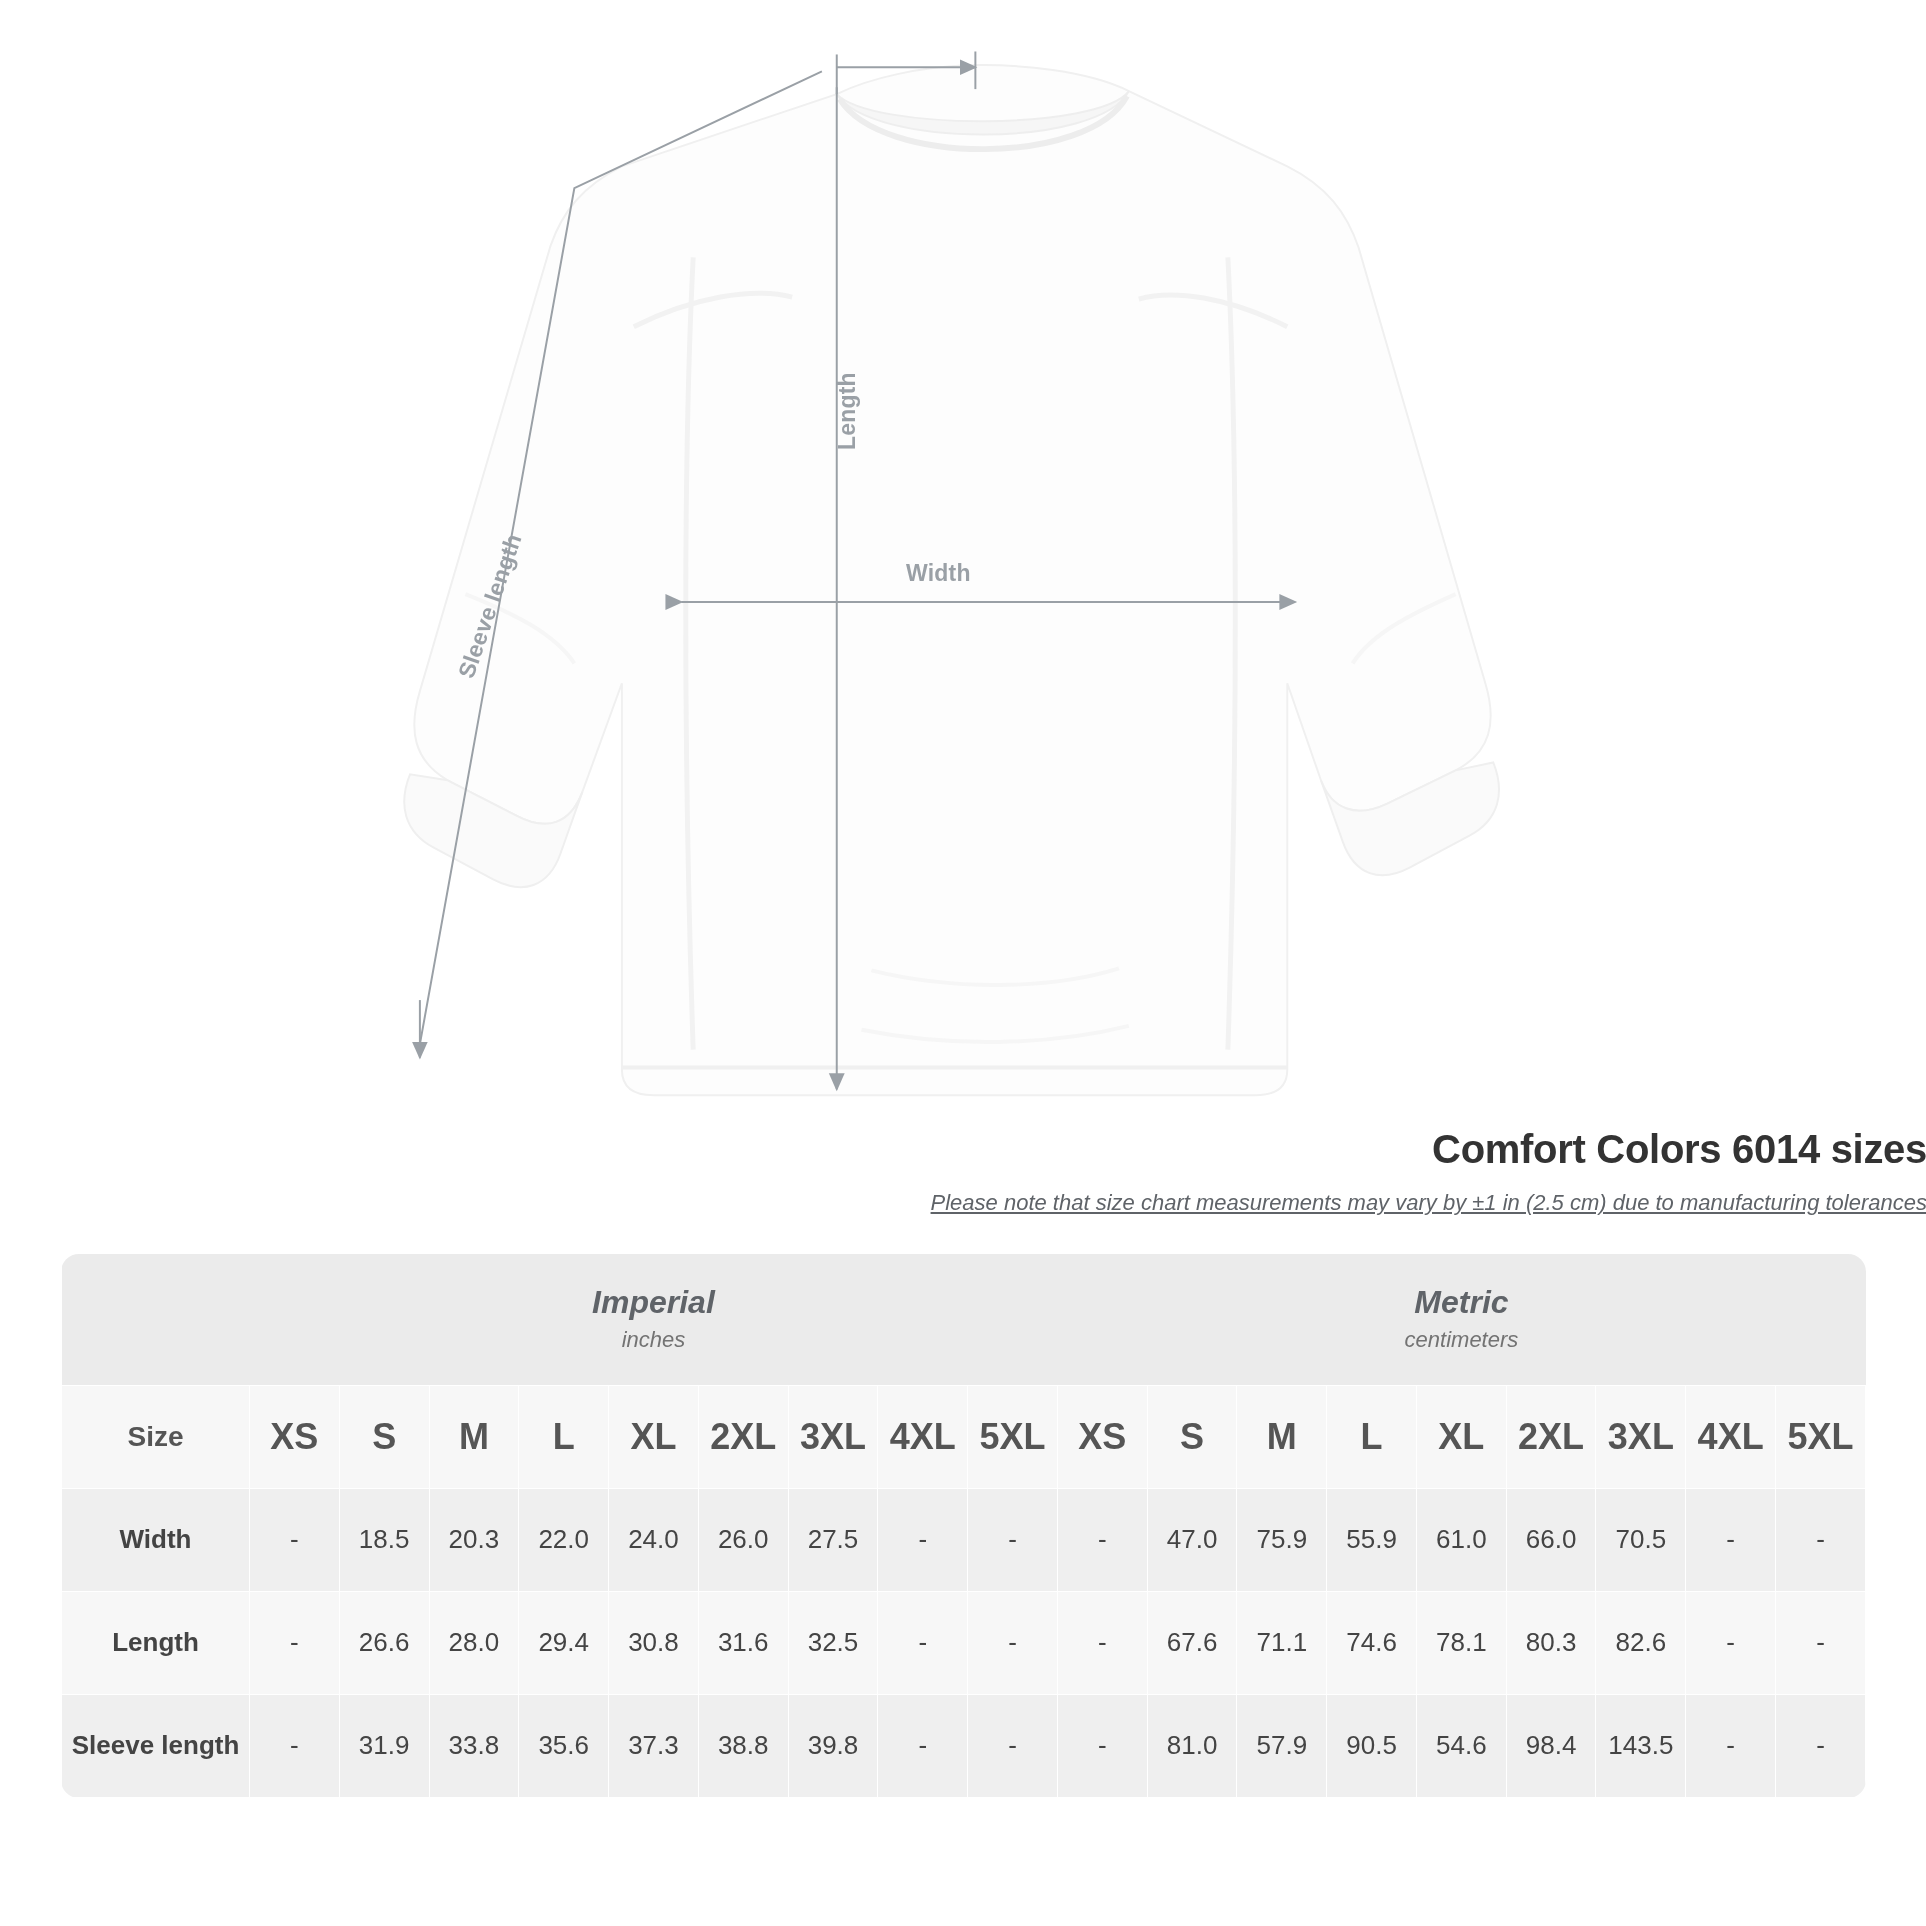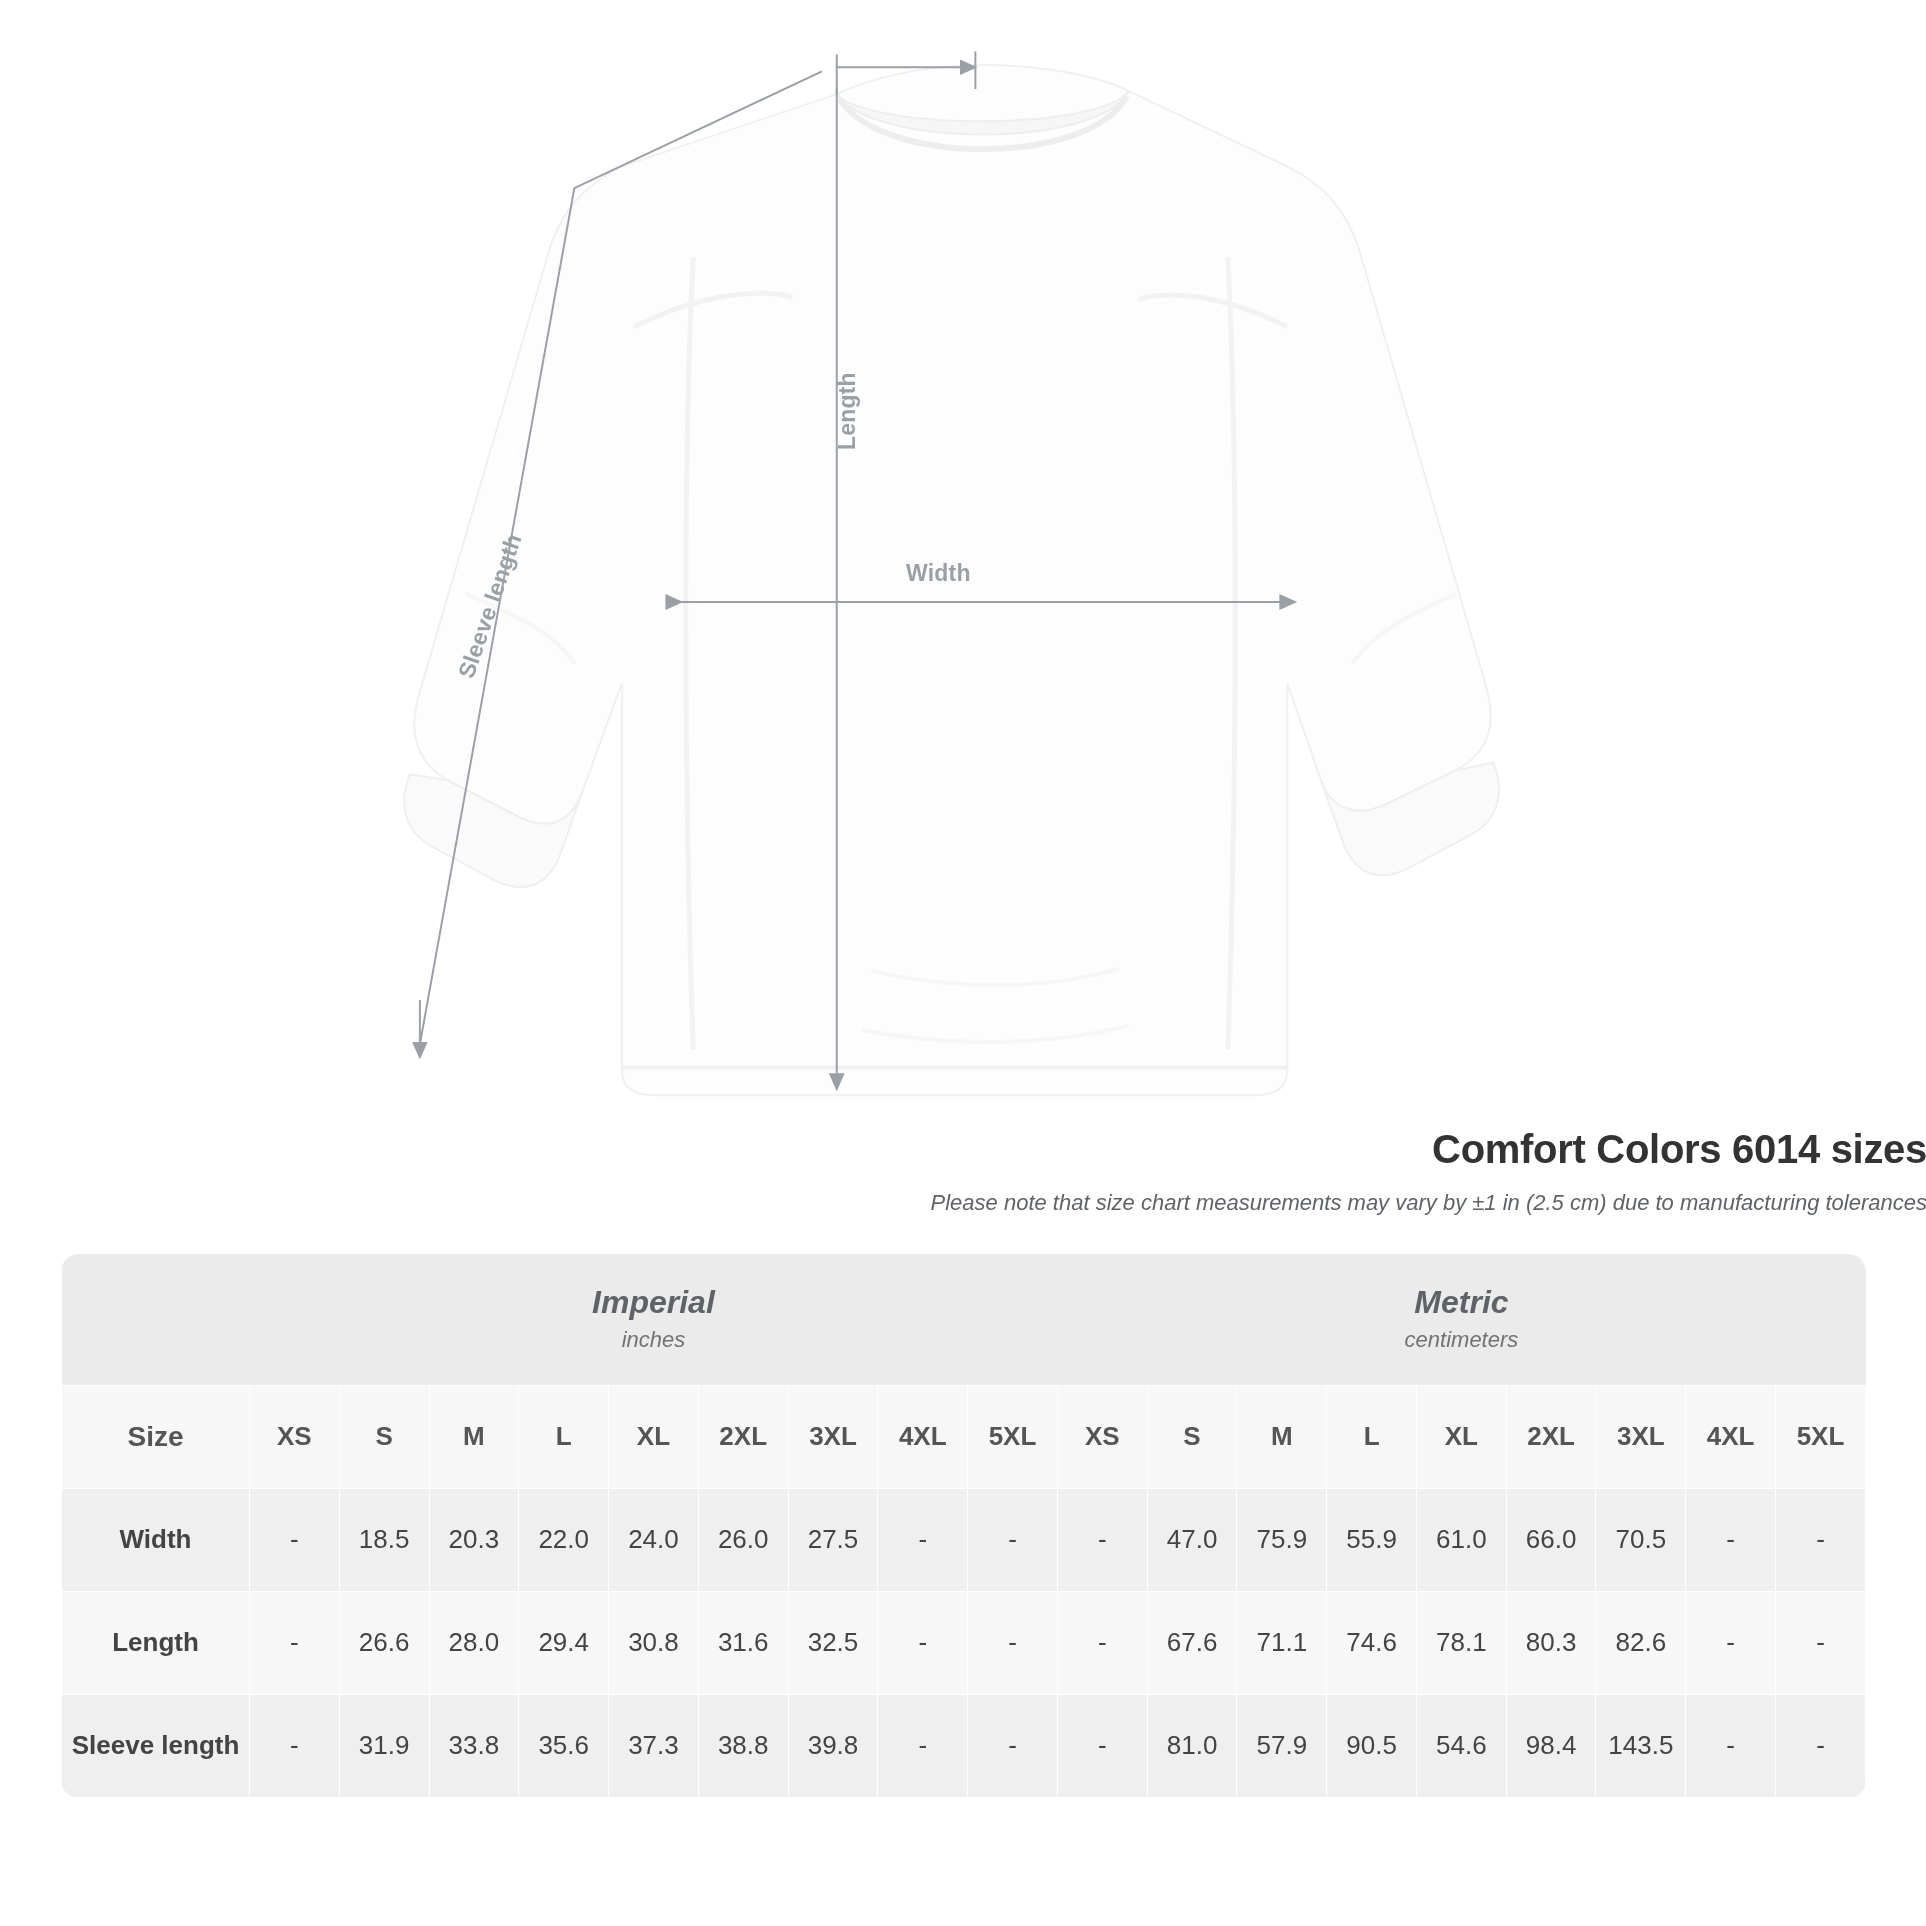--- a/index.html
+++ b/index.html
@@ -65,20 +65,21 @@
     font-size: 40px;
     font-weight: bold;
     color: #333333;
     letter-spacing: -0.3px;
   }
   .chart-note {
     margin-top: 18px;
     font-size: 22px;
     font-style: italic;
     color: #5f6368;
+    text-decoration: underline;
   }
 
   
   .table-wrap {
     margin: 38px 61px 0 61px;
     border-radius: 18px;
     overflow: hidden;
   }
   table.size-table {
     border-collapse: collapse;
@@ -109,21 +110,21 @@
     font-size: 22px;
     font-style: italic;
     color: #737373;
     line-height: 1.6;
   }
   tr.header-row td {
     background: #f7f7f7;
     height: 103px;
     font-weight: bold;
     color: #555555;
-    font-size: 26px;
+    font-size: 36px;
   }
   tr.header-row td.rowlabel {
     font-size: 28px;
   }
   tr.data-row td {
     height: 103px;
     font-size: 26px;
   }
   tr.data-row.odd td { background: #efefef; }
   tr.data-row.even td { background: #f7f7f7; }

